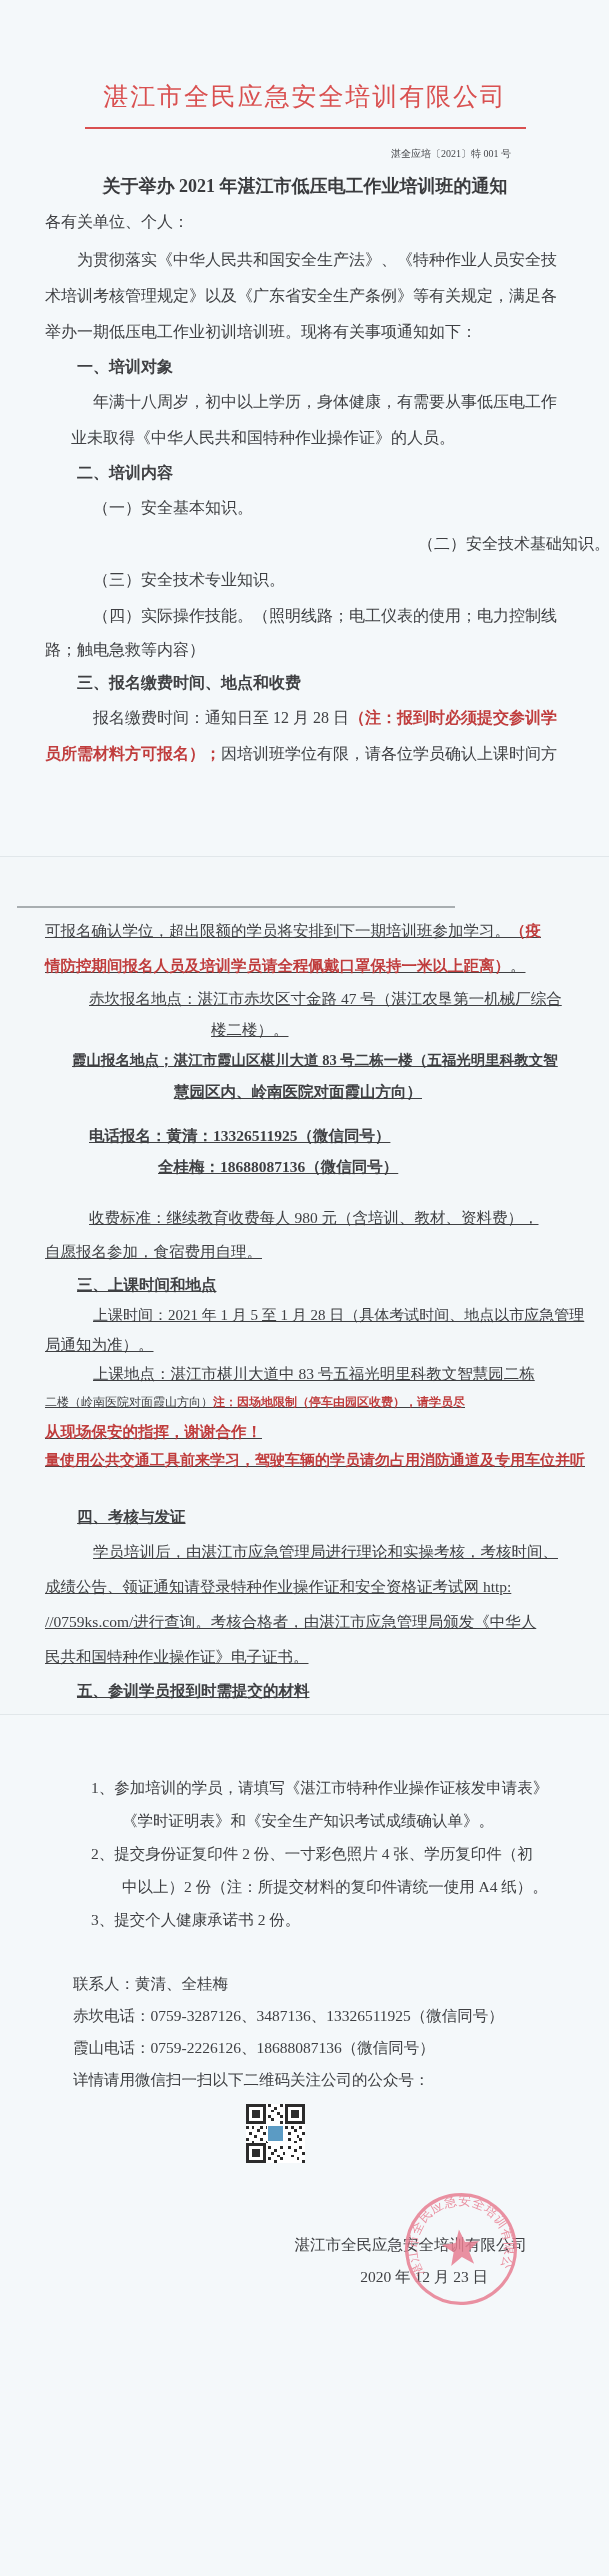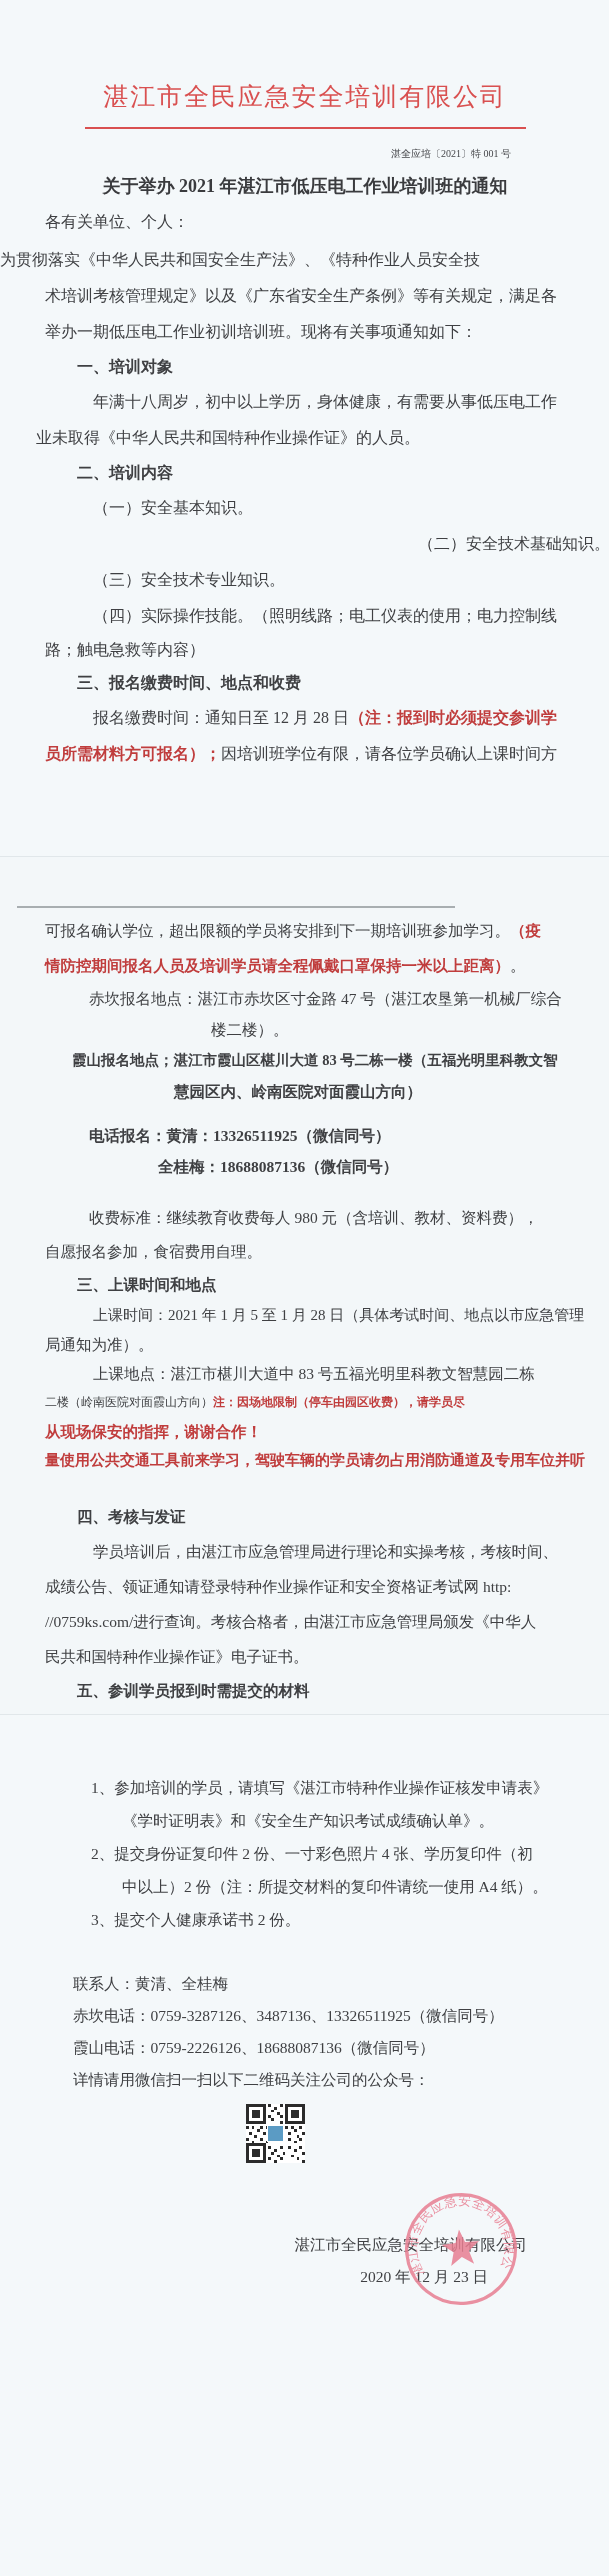--- a/index.html
+++ b/index.html
@@ -7,21 +7,21 @@
     position:relative;
     width:610px;height:2576px;
     margin:0 auto;
     background:#f4f8fa;
     font-family:"Liberation Serif","DejaVu Serif",serif;
     color:#3f4043;
     overflow:hidden;
   }
   .page{position:relative;overflow:hidden;}
   .p1{height:856px;padding-top:79px;box-sizing:border-box;}
-  .p2{height:857px;border-top:0.9px solid #e1e7ea;background:#f3f7f9;}
+  .p2{height:857px;border-top:0.9px solid #e1e7ea;background:#f3f7f9;text-decoration:underline;}
   .p3{height:863px;border-top:0.9px solid #e1e7ea;background:#f4f8fa;padding-top:56px;box-sizing:border-box;}
   h1{
     margin:0;text-align:center;
     color:#d95050;font-size:25px;font-weight:400;
     letter-spacing:1.9px;line-height:36px;
   }
   .divider{width:441px;height:1.9px;background:#d95050;margin:12.2px auto 0;}
   .docnum{
     margin-top:14px;text-align:right;padding-right:99px;
     font-size:10px;line-height:22.5px;color:#45464a;
@@ -52,26 +52,26 @@
 
 <div class="sheet">
 
   <section class="page p1">
     <h1>湛江市全民应急安全培训有限公司</h1>
     <div class="divider"></div>
     <div class="docnum">湛全应培〔2021〕特 001 号</div>
     <h2>关于举办 2021 年湛江市低压电工作业培训班的通知</h2>
     <div class="lines">
         <div class="line" style="margin-left: 45px; margin-top: 5.6px; line-height: 32px;"><span>各有关单位、个人：</span></div>
-        <div class="line" style="margin-top: 3.8px; line-height: 36px;"><span>为贯彻落实《中华人民共和国安全生产法》、《特种作业人员安全技</span></div>
+        <div class="line" style="margin-left: 77px; margin-top: 3.8px; line-height: 36px;"><span>为贯彻落实《中华人民共和国安全生产法》、《特种作业人员安全技</span></div>
         <div class="line" style="margin-left: 45px; line-height: 36px;"><span>术培训考核管理规定》以及《广东省安全生产条例》等有关规定，满足各</span></div>
         <div class="line" style="margin-left: 45px; line-height: 36px;"><span>举办一期低压电工作业初训培训班。现将有关事项通知如下：</span></div>
         <div class="line" style="margin-left: 77px; line-height: 34px;"><span class="b">一、培训对象</span></div>
         <div class="line" style="margin-left: 93px; line-height: 36px;"><span>年满十八周岁，初中以上学历，身体健康，有需要从事低压电工作</span></div>
-        <div class="line" style="margin-left: 36px; line-height: 36px;"><span>业未取得《中华人民共和国特种作业操作证》的人员。</span></div>
+        <div class="line" style="margin-left: 71px; line-height: 36px;"><span>业未取得《中华人民共和国特种作业操作证》的人员。</span></div>
         <div class="line" style="margin-left: 77px; line-height: 34px;"><span class="b">二、培训内容</span></div>
         <div class="line" style="margin-left: 93px; line-height: 36px;"><span>（一）安全基本知识。</span></div>
         <div class="line" style="margin-left: 93px; line-height: 36px; text-align: right;"><span>（二）安全技术基础知识。</span></div>
         <div class="line" style="margin-left: 93px; line-height: 36px;"><span>（三）安全技术专业知识。</span></div>
         <div class="line" style="margin-left: 93px; line-height: 36px; font-family: Liberation Serif, serif;"><span>（四）实际操作技能。（照明线路；电工仪表的使用；电力控制线</span></div>
         <div class="line" style="margin-left: 45px; line-height: 32px;"><span>路；触电急救等内容）</span></div>
         <div class="line" style="margin-left: 77px; line-height: 34px;"><span class="b">三、报名缴费时间、地点和收费</span></div>
         <div class="line" style="margin-left: 93px; line-height: 36px;"><span>报名缴费时间：通知日至 12 月 28 日</span><span class="r">（注：报到时必须提交参训学</span></div>
         <div class="line" style="margin-left: 45px; line-height: 36px;"><span class="r">员所需材料方可报名）；</span><span>因培训班学位有限，请各位学员确认上课时间方</span></div>
       </div>

